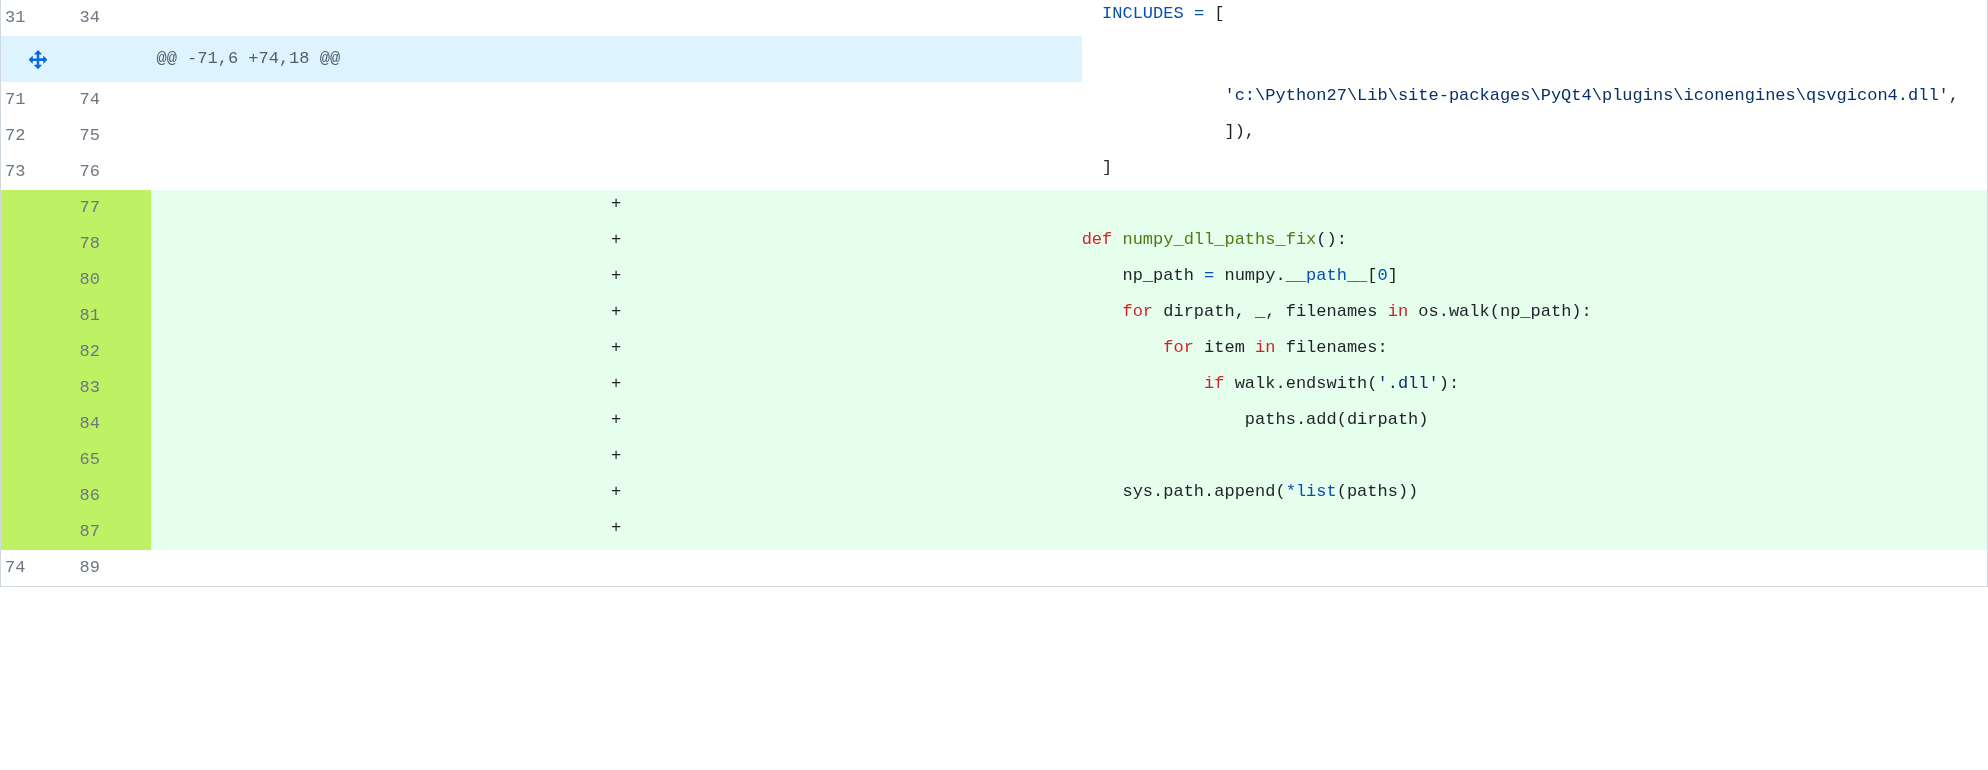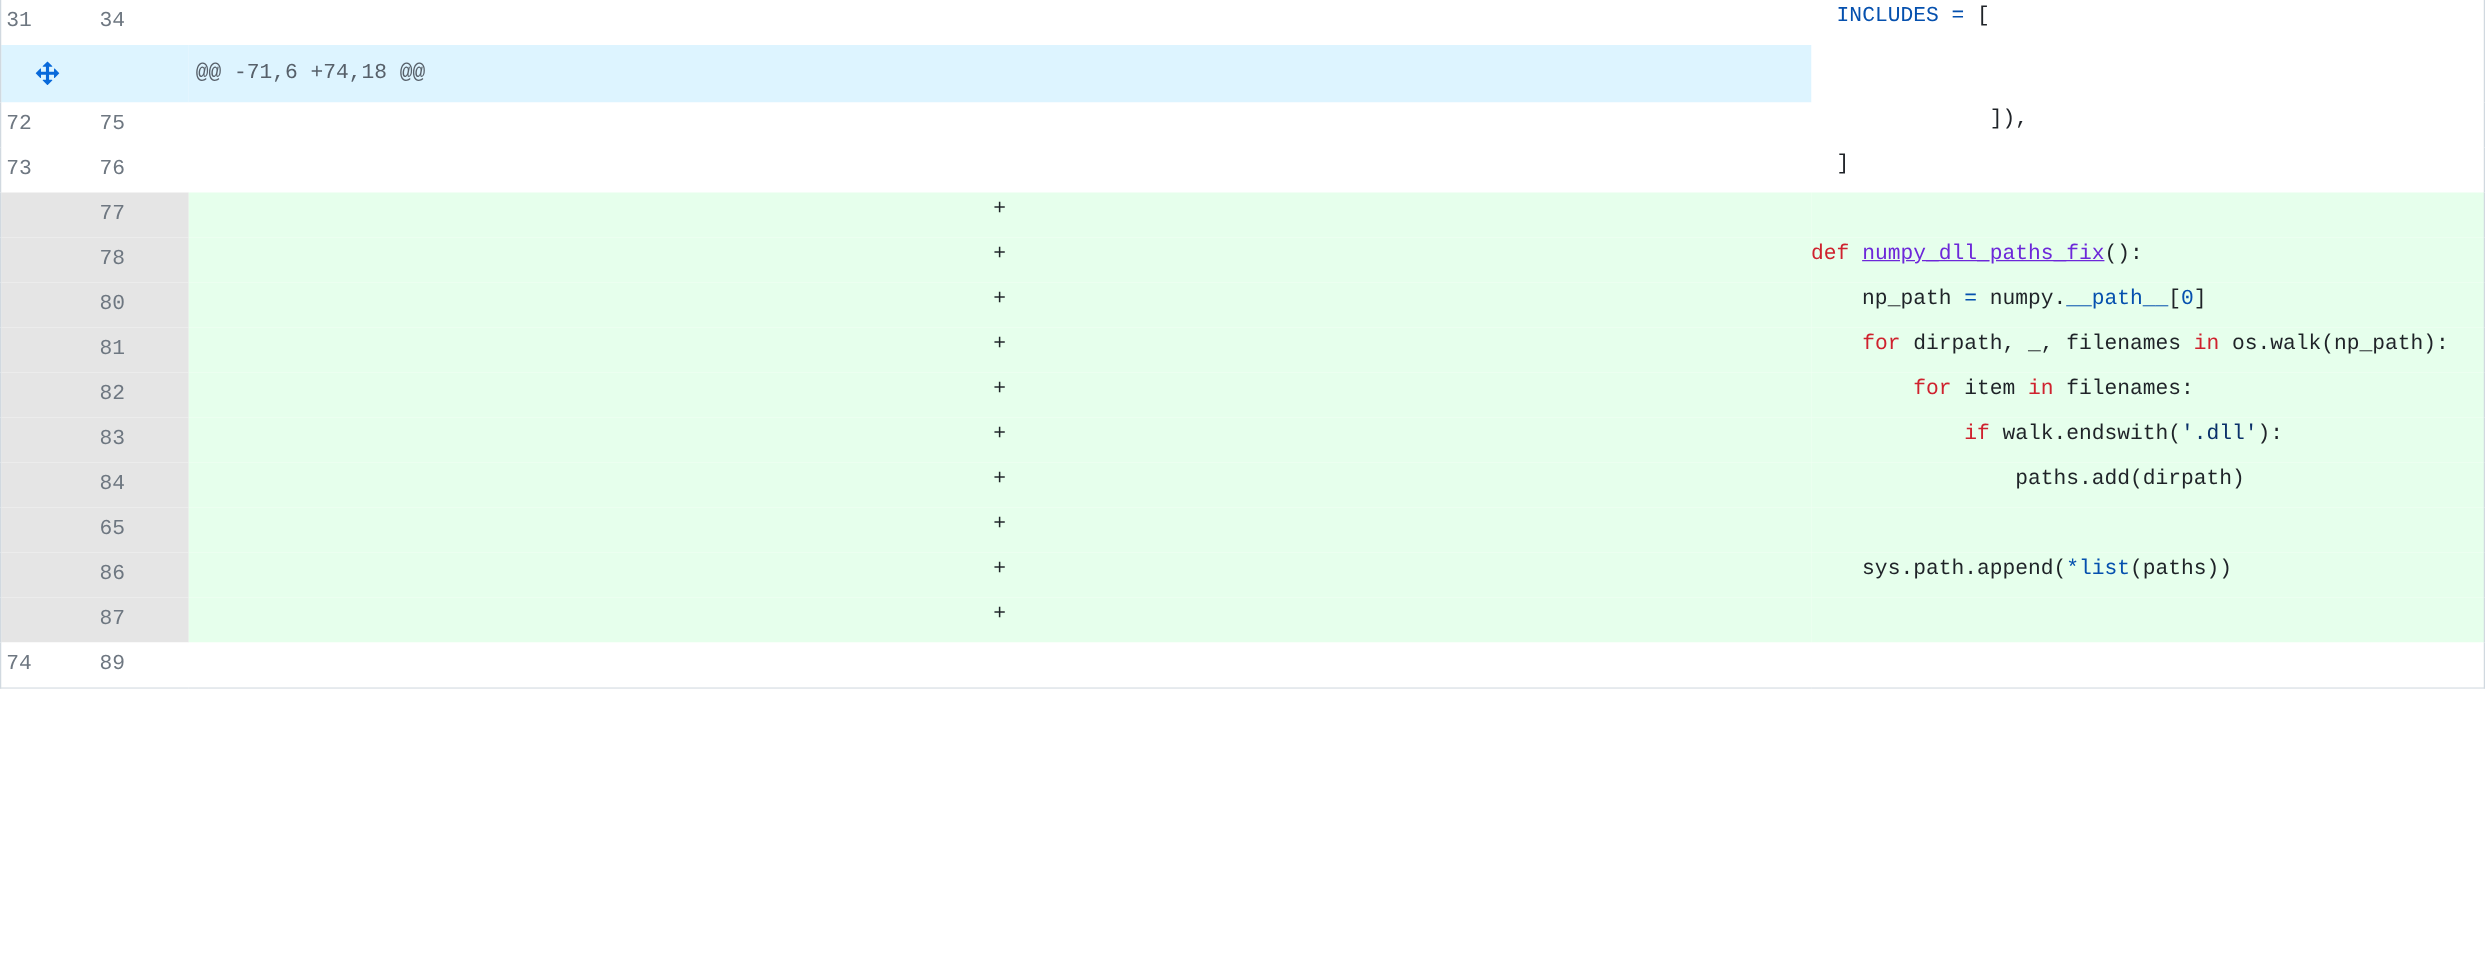--- a/index.html
+++ b/index.html
@@ -43,21 +43,21 @@
     display: table-cell;
     white-space: pre;
     vertical-align: top;
     line-height: 28px;
     width: 100%;
     padding-right: 28px;
   }
   .row.context .num-cell,
   .row.context .marker-cell,
   .row.context .code-cell { background: #ffffff; }
-  .row.addition .num-cell { background: #e5e5e5; }
+  .row.addition .num-cell { background: #bef264; }
   .row.addition .marker-cell { background: #e6ffec; }
   .row.addition .code-cell { background: #e6ffec; }
   .row.hunk .num-cell,
   .row.hunk .marker-cell,
   .row.hunk .code-cell {
     background: #ddf4ff;
     color: #57606a;
   }
   .row.hunk .code-cell { color: #57606a; padding-left: 6px; }
   .expand-icon {
@@ -74,21 +74,21 @@
     text-align: center;
     vertical-align: middle;
     line-height: 40px;
   }
   .row.hunk { height: 46px; margin-left: 29px; }
   .row.hunk .code-cell { line-height: 46px; }
   
   .s-const { color: #0550ae; }
   .s-str   { color: #0a3069; }
   .s-kw    { color: #cf222e; }
-  .s-func  { color: #6d28d9; text-decoration: underline; }
+  .s-func  { color: #4d7c0f; }
   .s-builtin { color: #0550ae; }
   .s-num   { color: #0550ae; }
   .s-op    { color: #0550ae; }
   .s-dunder{ color: #0550ae; }
 </style>
 </head>
 <body>
 
 <div class="diff-table" id="diff-root">
     <div class="row context">
@@ -96,20 +96,26 @@
       <div class="num-cell">34</div>
       <div class="marker-cell"></div>
       <div class="code-cell"><span>  </span><span class="s-const">INCLUDES</span><span> </span><span class="s-op">=</span><span> [</span></div>
     </div>
     <div class="row hunk">
       <div class="expand-wrap" colspan="2" style="display: table-cell;"><svg class="expand-icon" viewBox="0 0 16 16" fill="currentColor">
           <path d="M8.177 1.073 11 3.9a.25.25 0 0 1-.177.427H9v3.17h3.17V5.677a.25.25 0 0 1 .427-.177l2.83 2.823a.25.25 0 0 1 0 .354L12.6 11.5a.25.25 0 0 1-.427-.177V9.5H9v3.17h1.823a.25.25 0 0 1 .177.427l-2.823 2.83a.25.25 0 0 1-.354 0L5 13.1a.25.25 0 0 1 .177-.427H7V9.5H3.83v1.823a.25.25 0 0 1-.427.177L.573 8.677a.25.25 0 0 1 0-.354L3.4 5.5a.25.25 0 0 1 .427.177V7.5H7V4.33H5.177A.25.25 0 0 1 5 3.9l2.823-2.827a.25.25 0 0 1 .354 0Z"></path>
         </svg></div>
       <div class="marker-cell"></div>
       <div class="code-cell">@@ -71,6 +74,18 @@</div>
+    </div>
+    <div class="row context">
+      <div class="num-cell">71</div>
+      <div class="num-cell">74</div>
+      <div class="marker-cell"></div>
+      <div class="code-cell"><span>              </span><span class="s-str">'c:\Python27\Lib\site-packages\PyQt4\plugins\iconengines\qsvgicon4.dll'</span><span>,</span></div>
     </div>
     <div class="row context">
       <div class="num-cell">72</div>
       <div class="num-cell">75</div>
       <div class="marker-cell"></div>
       <div class="code-cell"><span>              ]),</span></div>
     </div>
     <div class="row context">
       <div class="num-cell">73</div>
       <div class="num-cell">76</div>

